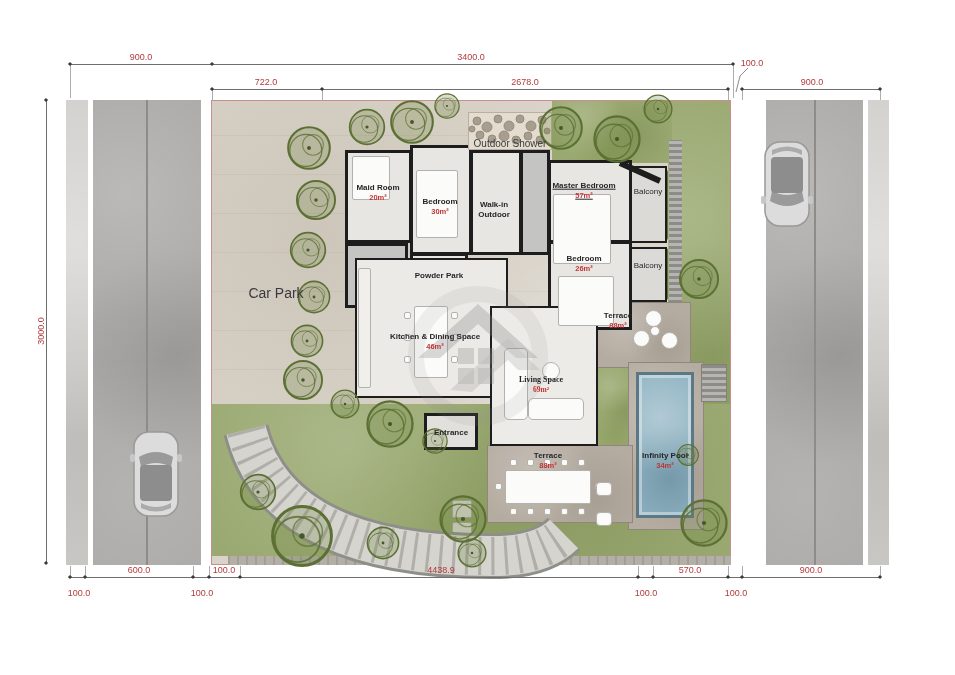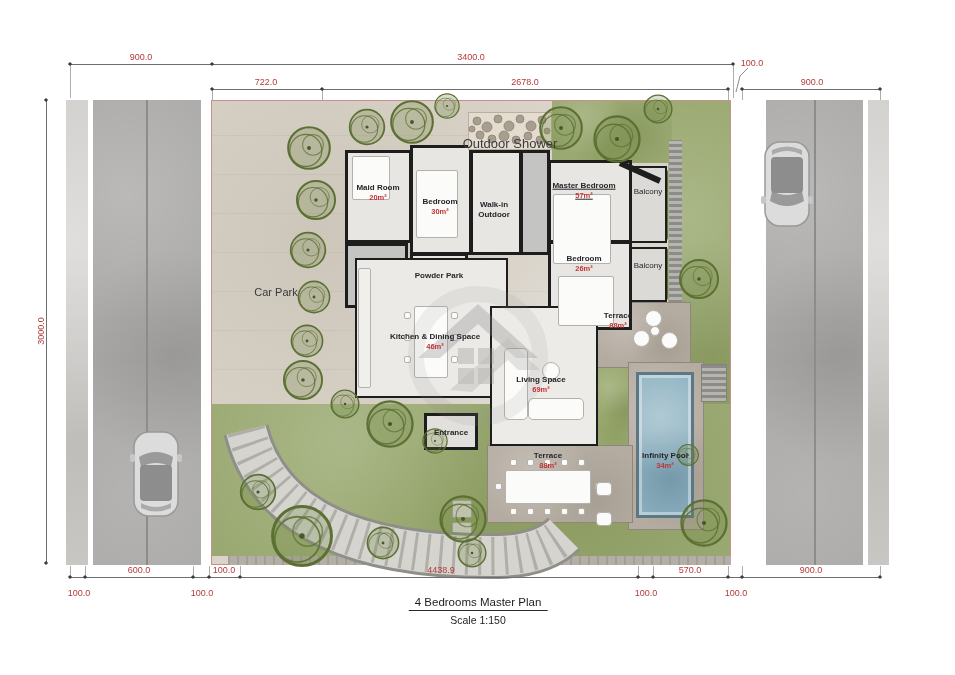--- a/index.html
+++ b/index.html
@@ -249,45 +249,45 @@
         <rect x="0" y="20" width="16" height="16"></rect>
     </g>
   </svg>
 
   <div class="rlabel" style="left:378px;top:192px;">
     <span>Maid Room</span><span class="area">20m²</span></div>
   <div class="rlabel" style="left:440px;top:206px;">
     <span>Bedroom</span><span class="area">30m²</span></div>
   <div class="rlabel wrap" style="left:494px;top:210px;">
     <span>Walk-in Outdoor</span></div>
-  <div class="rlabel soft" style="left:510px;top:144px;font-size:13px;">
+  <div class="rlabel soft" style="left:510px;top:144px;font-size:10px;">
     <span>Outdoor Shower</span></div>
   <div class="rlabel" style="left:584px;top:190px;text-decoration:underline;">
     <span>Master Bedroom</span><span class="area">57m²</span></div>
   <div class="rlabel" style="left:648px;top:192px;font-weight:400;">
     <span>Balcony</span></div>
   <div class="rlabel" style="left:584px;top:263px;">
     <span>Bedroom</span><span class="area">26m²</span></div>
   <div class="rlabel" style="left:648px;top:266px;font-weight:400;">
     <span>Balcony</span></div>
   <div class="rlabel wrap" style="left:439px;top:276px;">
     <span>Powder Park</span></div>
   <div class="rlabel" style="left:435px;top:341px;">
     <span>Kitchen &amp; Dining Space</span><span class="area">46m²</span></div>
-  <div class="rlabel" style="left:541px;top:384px;">
+  <div class="rlabel" style="left:541px;top:384px;font-family:Liberation Serif, serif;">
     <span>Living Space</span><span class="area">69m²</span></div>
   <div class="rlabel" style="left:618px;top:320px;">
     <span>Terrace</span><span class="area">88m²</span></div>
   <div class="rlabel" style="left:451px;top:433px;">
     <span>Entrance</span></div>
   <div class="rlabel" style="left:548px;top:460px;">
     <span>Terrace</span><span class="area">88m²</span></div>
   <div class="rlabel" style="left:665px;top:460px;">
     <span>Infinity Pool</span><span class="area">34m²</span></div>
-  <div class="rlabel soft" style="left:276px;top:293px;font-size:11px;">
+  <div class="rlabel soft" style="left:276px;top:293px;font-size:14px;">
     <span>Car Park</span></div>
 
   <div class="dim-h" style="left:70px;top:64px;width:663px;"></div>
   <div class="dot" style="left:70px;top:64px;"></div>
     <div class="dot" style="left:212px;top:64px;"></div>
     <div class="dot" style="left:733px;top:64px;"></div>
   <div class="ext" style="left:70px;top:64px;height:34px;"></div>
   <div class="ext" style="left:733px;top:64px;height:34px;"></div>
   <div class="dlabel" style="left:141px;top:62px;">900.0</div>
   <div class="dlabel" style="left:471px;top:62px;">3400.0</div>
@@ -338,18 +338,14 @@
   <div class="dlabel" style="left:139px;top:575px;">600.0</div>
   <div class="dlabel" style="left:224px;top:575px;">100.0</div>
   <div class="dlabel" style="left:441px;top:575px;">4438.9</div>
   <div class="dlabel" style="left:690px;top:575px;">570.0</div>
   <div class="dlabel" style="left:811px;top:575px;">900.0</div>
   <div class="dlabel below" style="left:79px;top:588px;">100.0</div>
   <div class="dlabel below" style="left:202px;top:588px;">100.0</div>
   <div class="dlabel below" style="left:646px;top:588px;">100.0</div>
   <div class="dlabel below" style="left:736px;top:588px;">100.0</div>
 
-  <div class="titleblock">
-    <div class="t1">4 Bedrooms Master Plan</div>
-    <div class="t2">Scale 1:150</div>
-  </div>
 
 </div>
 
 </body></html>

